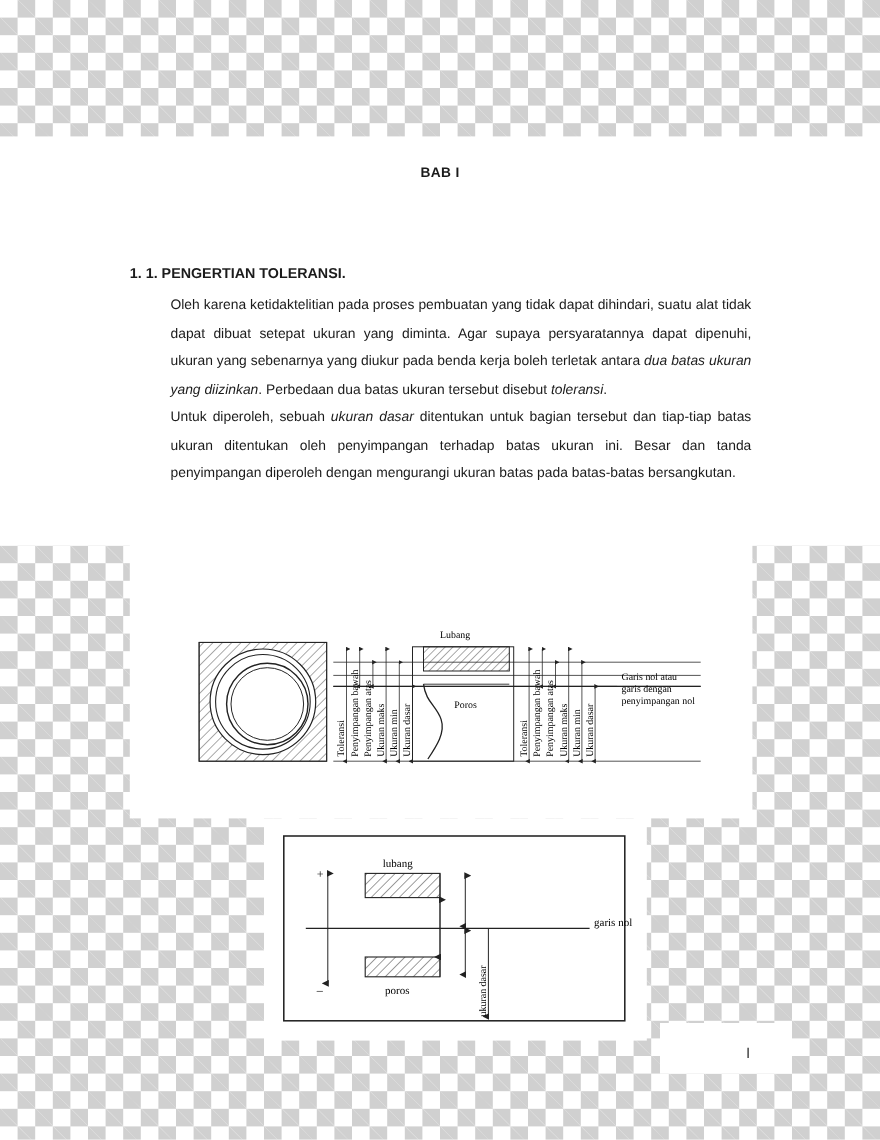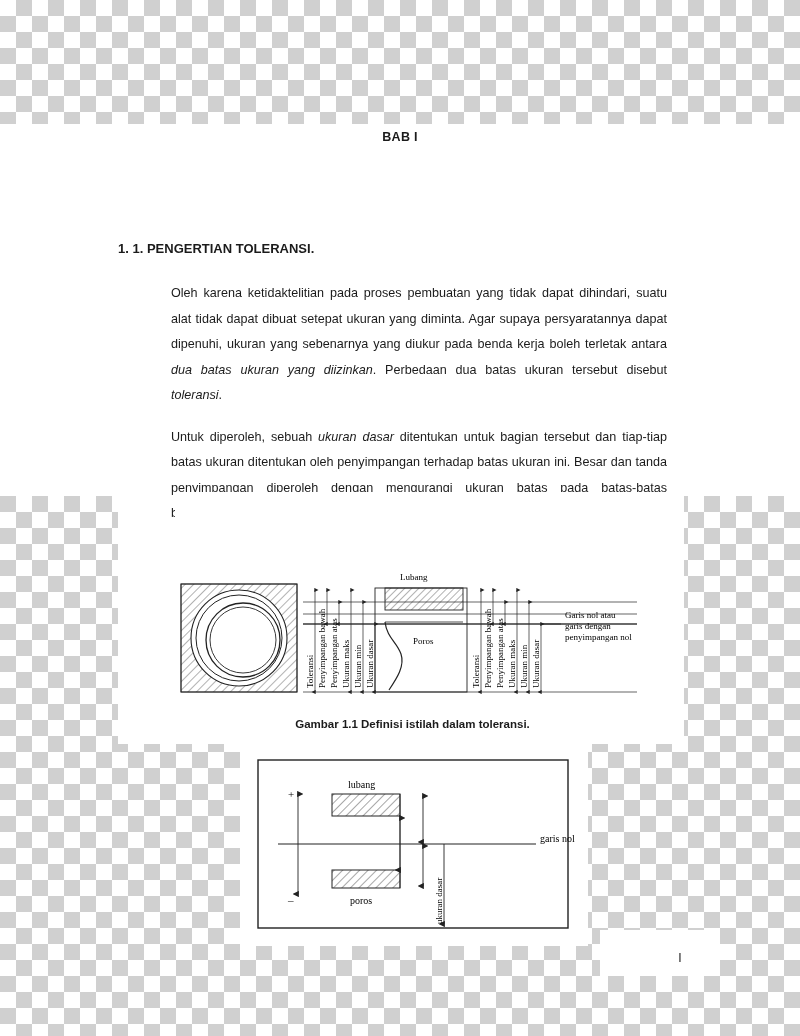--- a/index.html
+++ b/index.html
@@ -40,21 +40,21 @@
     left: 0;
     top: 0;
     width: 800px;
     height: 1036px;
     color: #1b1b1b;
   }
 
   .title-block {
     position: absolute;
     left: 0;
-    top: 125px;
+    top: 145px;
     width: 800px;
     text-align: center;
     font-size: 12.5px;
     font-weight: bold;
     line-height: 24px;
     letter-spacing: 0.3px;
   }
 
   .section-head {
     position: absolute;
@@ -67,21 +67,21 @@
   .body-text {
     position: absolute;
     left: 155px;
     top: 265px;
     width: 528px;
     font-size: 12.6px;
     line-height: 25.5px;
     text-align: justify;
   }
   .body-text p {
-    margin: 16px;
+    margin: 0;
   }
   .ital {
     font-style: italic;
   }
 
   
   .fig1-wrap {
     position: absolute;
     left: 175px;
     top: 492px;
@@ -237,21 +237,20 @@
 
         <text class="vtext" x="225" y="88" font-size="10">Lubang</text>
         <text class="vtext" x="238" y="152" font-size="10">Poros</text>
 
         <text class="vtext" x="390" y="126" font-size="9.5">Garis nol atau</text>
         <text class="vtext" x="390" y="137" font-size="9.5">garis dengan</text>
         <text class="vtext" x="390" y="148" font-size="9.5">penyimpangan nol</text>
       </svg>
     </div>
 
-    <div class="fig1-caption">Gambar 1.1  Definisi istilah dalam toleransi.</div>
 
     <div class="fig2-wrap">
       <svg class="fig2" viewBox="0 0 330 186" xmlns="http://www.w3.org/2000/svg">
         <defs>
           <pattern id="hatch3" width="6" height="6" patternTransform="rotate(45)" patternUnits="userSpaceOnUse">
             <line x1="0" y1="0" x2="0" y2="6" stroke="#222" stroke-width="0.8"></line>
           </pattern>
           <marker id="a2Up" markerWidth="7" markerHeight="7" refX="3.5" refY="6" orient="auto">
             <path d="M3.5,0 L7,7 L0,7 Z" fill="#222"></path>
           </marker>

